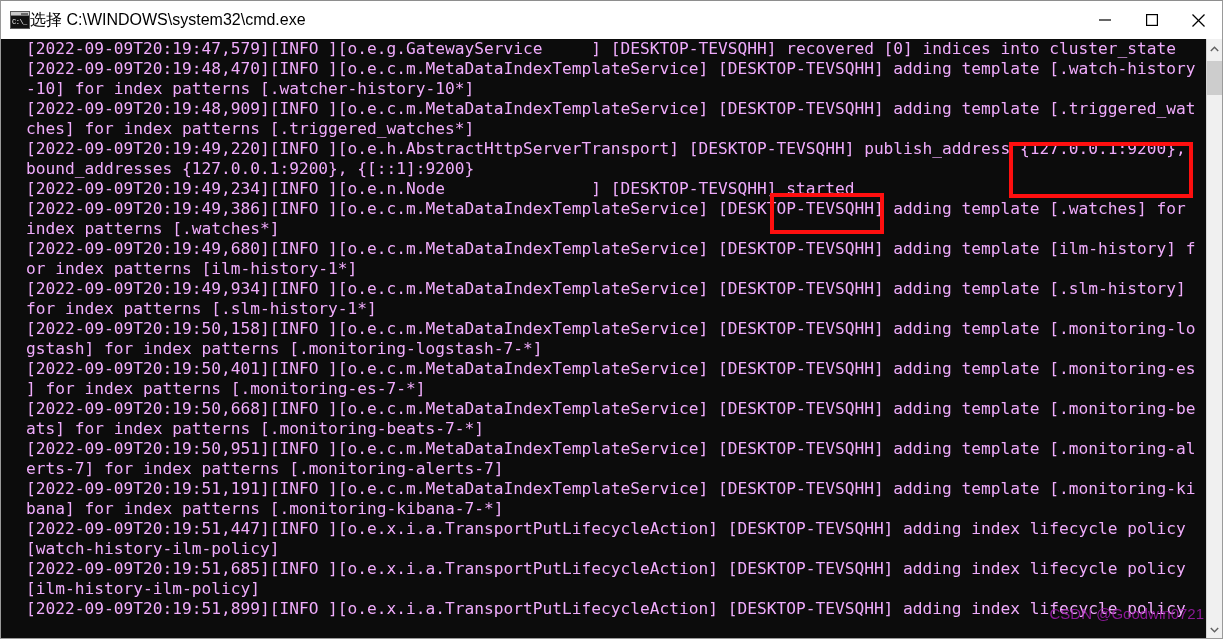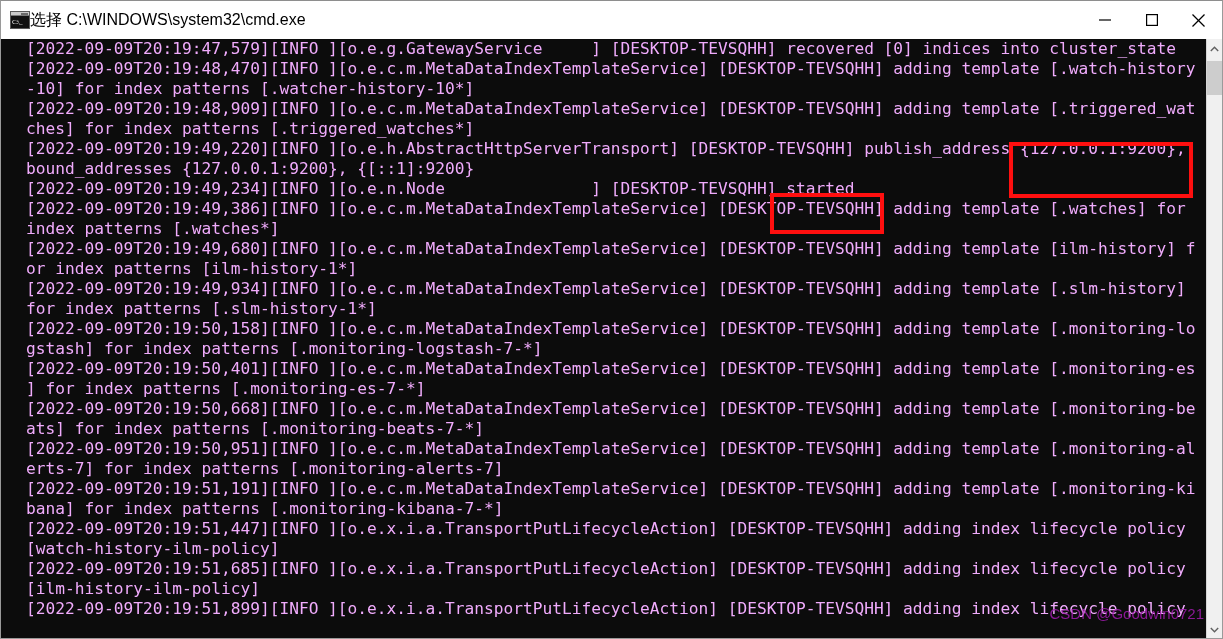--- a/index.html
+++ b/index.html
@@ -65,21 +65,21 @@
     position: absolute;
     right: 1px; top: 1px;
     width: 7px; height: 2px;
     background: #6b6b6b;
   }
   #cmd-icon .screen {
     position: absolute;
     left: 0; right: 0; bottom: 0; top: 4px;
     background: #111111;
     color: #f2f2f2;
-    font-family: Liberation Serif, serif;
+    font-family: Liberation Mono, monospace;
     font-size: 7px;
     line-height: 12px;
     padding-left: 1px;
     letter-spacing: -0.5px;
     white-space: nowrap;
     overflow: hidden;
   }
   #title-text {
     margin-left: 0;
     font-size: 16px;

